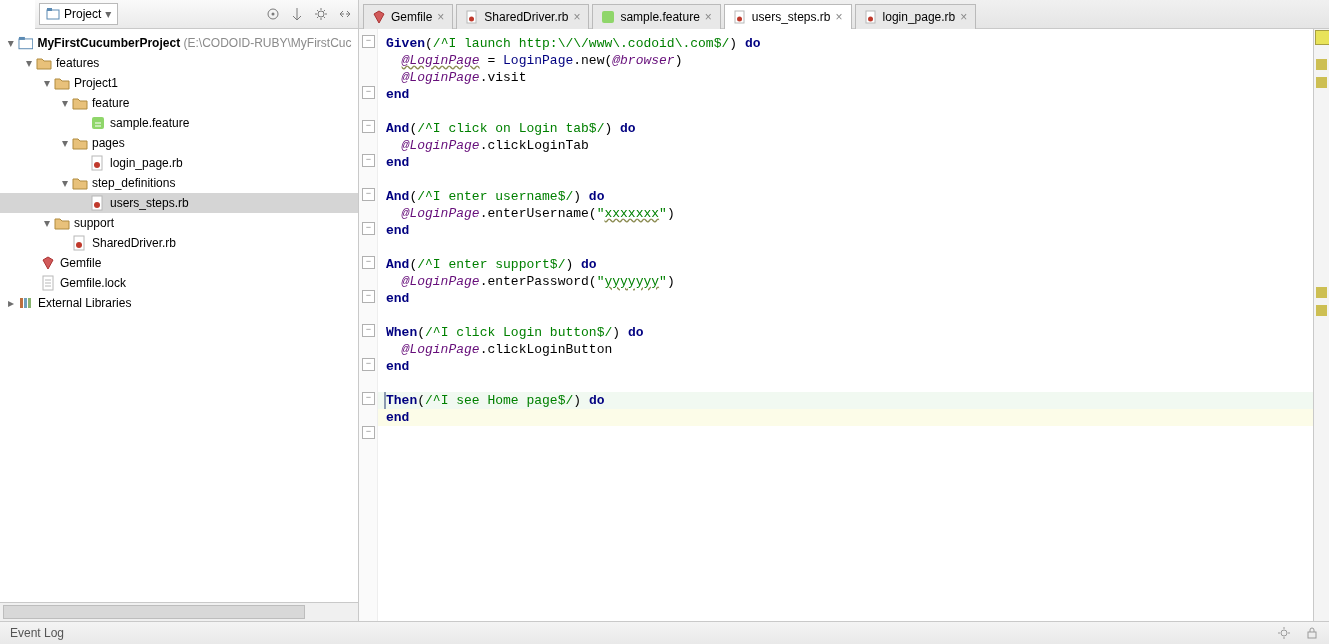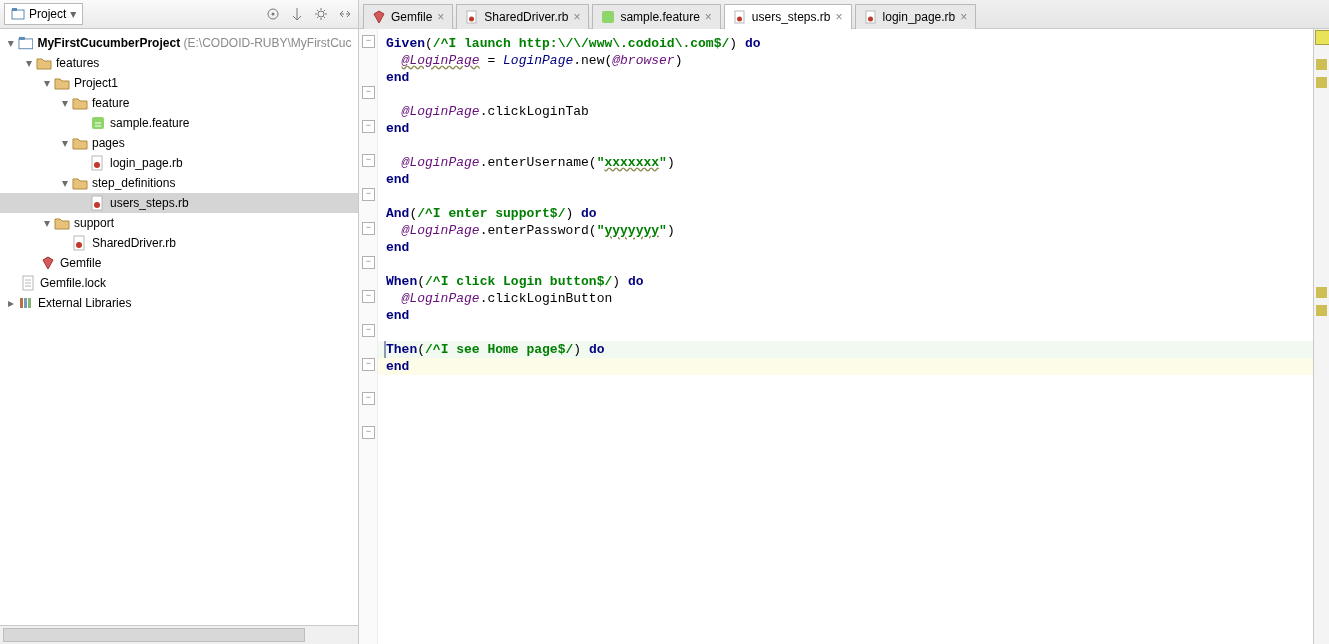--- a/index.html
+++ b/index.html
@@ -16,21 +16,21 @@
     --purple:#660e7a;
     --link:#0000ee;
     --hl-line:#fcfce8;
     --hl-block:#f1f9f1;
     --err-mark:#d8d8d8;
   }
   body{ margin:0; font-family:"Segoe UI",Arial,sans-serif; font-size:12px; color:var(--text); background:#fff; width:1329px; height:644px; overflow:hidden; box-sizing:border-box; }
   .root{ display:flex; flex-direction:column; width:100%; height:100%; }
   .main{ flex:1 1 auto; display:flex; min-height:0; }
   .left{ width:358px; border-right:1px solid var(--border); display:flex; flex-direction:column; }
-  .left-toolbar{ height:28px; background:linear-gradient(#fafafa,#eaeaea); border-bottom:1px solid var(--border); display:flex; align-items:center; justify-content:space-between; padding:0 6px 0 4px; }
+  .left-toolbar{ height:28px; background:linear-gradient(#fafafa,#eaeaea); border-bottom:1px solid var(--border); display:flex; align-items:center; justify-content:space-between; padding:0 6px 0 4px;margin-left:35px; }
   .left-toolbar .combo{ display:flex; align-items:center; gap:4px; background:#fff; border:1px solid var(--tab-border); height:20px; padding:0 6px; }
   .left-toolbar .icons{ display:flex; gap:10px; color:#6a6a6a; }
   .tree{ flex:1 1 auto; overflow:hidden; padding:4px 0 4px 0; font-size:12px; background:#fff;}
   .tree-row{ display:flex; align-items:center; height:20px; padding-right:6px; white-space:nowrap; }
   .tree-row.selected{ background:var(--tree-sel); }
   .twisty{ width:14px; text-align:center; color:#6e6e6e; user-select:none; }
   .folder,.rb,.gem,.lib,.feature{ width:16px; height:16px; display:inline-block; margin-right:4px; }
   .folder svg, .rb svg, .gem svg, .lib svg, .feature svg { display:block; }
   .marker-bar{ width:15px; background:#f4f4f4; border-left:1px solid var(--border); position:relative; }
   .marker{ position:absolute; left:2px; width:11px; height:11px; background:#cdbf53; }
@@ -41,23 +41,23 @@
   .tab.active{ background:var(--tab-active); }
   .tab .close{ color:#8a8a8a; font-size:12px; line-height:1; }
   .editor-wrap{ flex:1 1 auto; display:flex; min-height:0; }
   .gutter{ width:18px; background:#fafafa; border-right:1px solid #eee; position:relative; }
   .fold{ position:absolute; left:3px; width:11px; height:11px; border:1px solid #b0b0b0; background:#fff; font-size:9px; line-height:9px; text-align:center; color:#888; }
   .code{ flex:1 1 auto; font-family:Consolas,"Courier New",monospace; font-size:13px; line-height:17px; padding:6px 0 0 0; position:relative; overflow:hidden; }
   .ln{ height:17px; white-space:pre; padding-left:8px; }
   .hl-block{ background:var(--hl-block); }
   .hl-line{ background:var(--hl-line); }
   .kw{ color:var(--kw); font-weight:bold; }
-  .kw-i{ color:var(--kw); font-style:italic; }
+  .kw-i{ color:var(--kw); }
   .pp{ color:var(--purple); font-style:italic; }
-  .str{ color:var(--str); font-weight:bold; }
+  .str{ color:var(--str); font-weight:normal; }
   .underl{ text-decoration:underline; text-decoration-style:wavy; text-decoration-color:#8a8a50; }
   .def-link{ color:var(--kw); font-weight:bold; }
   .caret-border{ border-left:2px solid #8a9ab0; margin-left:-2px; display:inline-block; height:17px; vertical-align:top; }
   .scroll-track{ height:18px; background:#f0f0f0; border-top:1px solid var(--border); display:flex; align-items:center; }
   .scroll-thumb{ height:12px; background:#d8d8d8; border:1px solid #bdbdbd; width:300px; margin-left:3px; }
   .status{ height:22px; background:linear-gradient(#f4f4f4,#e9e9e9); border-top:1px solid var(--border); display:flex; align-items:center; justify-content:space-between; padding:0 10px; font-size:12px; color:#555; }
   .status-right{ display:flex; gap:14px; align-items:center; color:#7d7d7d; }
   .nowrap{ white-space:nowrap; overflow:hidden; text-overflow:clip; }
   .dim{ color:#8b8b8b; }
   .s-icon{ width:14px; height:14px; display:inline-block; }
@@ -200,21 +200,21 @@
           <span>SharedDriver.rb</span>
         </div>
         <div class="tree-row" style="padding-left:40px">
           <span class="gem">
               <svg viewBox="0 0 16 16">
                 <path d="M3 5l5-3 5 3-5 9z" fill="#d15a5a" stroke="#a33"></path>
               </svg>
             </span>
           <span>Gemfile</span>
         </div>
-        <div class="tree-row" style="padding-left:20px">
+        <div class="tree-row" style="padding-left:40px">
           <span class="gem">
               <svg viewBox="0 0 16 16">
                 <rect x="3" y="1" width="10" height="14" fill="#fff" stroke="#b8b8b8"></rect>
                 <path d="M5 5h6M5 8h6M5 11h6" stroke="#b8b8b8"></path>
               </svg>
             </span>
           <span>Gemfile.lock</span>
         </div>
         <div class="tree-row" style="padding-left:4px">
           <span class="twisty">▸</span>
@@ -287,25 +287,28 @@
           <div class="fold" style="top:261px">−</div>
           <div class="fold" style="top:295px">−</div>
           <div class="fold" style="top:329px">−</div>
           <div class="fold" style="top:363px">−</div>
           <div class="fold" style="top:397px">−</div>
         </div>
 
         <div class="code">
 <div class="ln"><span class="def-link">Given</span><span>(</span><span class="str">/^I launch http:\/\/www\.codoid\.com$/</span><span>) </span><span class="kw">do</span></div>
 <div class="ln"><span>  </span><span class="pp underl">@LoginPage</span><span> = </span><span class="kw-i">LoginPage</span><span>.new(</span><span class="pp">@browser</span><span>)</span></div>
-<div class="ln"><span class="kw">end</span></div>
-<div class="ln"></div>
+<div class="ln"><span>  </span><span class="pp">@LoginPage</span><span>.visit</span></div>
+<div class="ln"><span class="kw">end</span></div>
+<div class="ln"></div>
+<div class="ln"><span class="def-link">And</span><span>(</span><span class="str">/^I click on Login tab$/</span><span>) </span><span class="kw">do</span></div>
 <div class="ln"><span>  </span><span class="pp">@LoginPage</span><span>.clickLoginTab</span></div>
 <div class="ln"><span class="kw">end</span></div>
 <div class="ln"></div>
+<div class="ln"><span class="def-link">And</span><span>(</span><span class="str">/^I enter username$/</span><span>) </span><span class="kw">do</span></div>
 <div class="ln"><span>  </span><span class="pp">@LoginPage</span><span>.enterUsername(</span><span class="str">"</span><span class="str underl">xxxxxxx</span><span class="str">"</span><span>)</span></div>
 <div class="ln"><span class="kw">end</span></div>
 <div class="ln"></div>
 <div class="ln"><span class="def-link">And</span><span>(</span><span class="str">/^I enter support$/</span><span>) </span><span class="kw">do</span></div>
 <div class="ln"><span>  </span><span class="pp">@LoginPage</span><span>.enterPassword(</span><span class="str">"</span><span class="str underl">yyyyyyy</span><span class="str">"</span><span>)</span></div>
 <div class="ln"><span class="kw">end</span></div>
 <div class="ln"></div>
 <div class="ln"><span class="def-link">When</span><span>(</span><span class="str">/^I click Login button$/</span><span>) </span><span class="kw">do</span></div>
 <div class="ln"><span>  </span><span class="pp">@LoginPage</span><span>.clickLoginButton</span></div>
 <div class="ln"><span class="kw">end</span></div>
@@ -318,13 +321,26 @@
           <div class="marker-box"></div>
           <div class="marker" style="top:30px"></div>
           <div class="marker" style="top:48px"></div>
           <div class="marker" style="top:258px"></div>
           <div class="marker" style="top:276px"></div>
         </div>
       </div>
     </div>
   </div>
 
+  <div class="status">
+    <span>Event Log</span>
+    <span class="status-right">
+      <span class="s-icon"><svg viewBox="0 0 14 14">
+            <circle cx="7" cy="7" r="3" fill="none" stroke="#9a9a9a"></circle>
+            <path d="M7 1v2M7 11v2M1 7h2M11 7h2" stroke="#9a9a9a"></path>
+          </svg></span>
+      <span class="s-icon"><svg viewBox="0 0 14 14">
+            <rect x="3" y="6" width="8" height="6" fill="none" stroke="#9a9a9a"></rect>
+            <path d="M5 6V4a2 2 0 014 0v2" fill="none" stroke="#9a9a9a"></path>
+          </svg></span>
+    </span>
+  </div>
 </div>
 
 </body></html>

